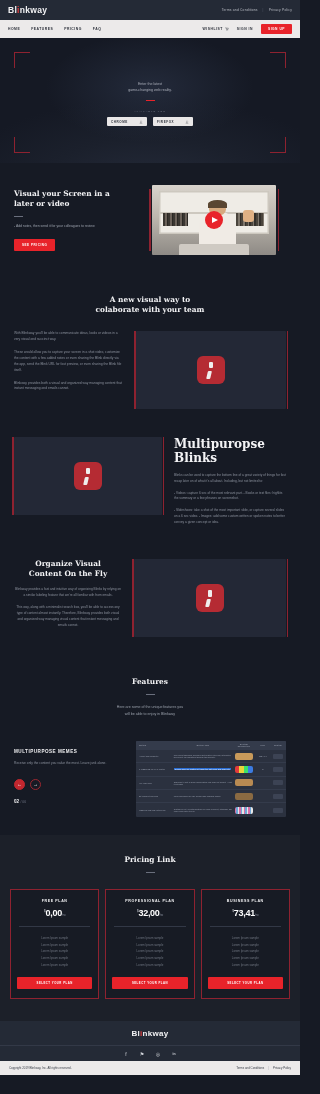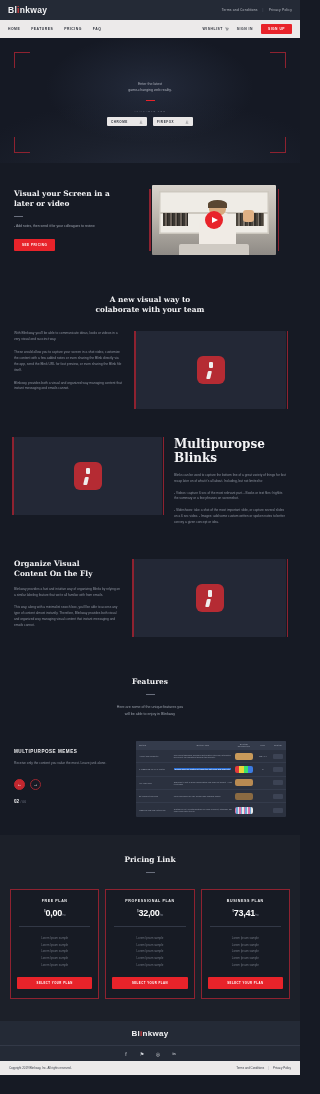--- a/index.html
+++ b/index.html
@@ -129,21 +129,21 @@
   .blink-logo .d2{position:absolute;left:36%;top:52%;width:16%;height:30%;background:#f0eeee;
     border-radius:1px;transform:skewX(-13deg);}
 
   
   .multi{position:relative;padding:10px 14px 18px;display:flex;gap:12px;}
   .multi .col-txt{width:112px;}
   .multi .col-txt p{font-size:3.2px;line-height:1.8;color:#8b919d;margin-bottom:6px;}
   .h3-serif{font-family:"DejaVu Serif", serif;font-weight:700;color:#f3f3f5;font-size:12px;margin-bottom:8px;}
 
   
-  .organize{position:relative;padding:10px 14px 22px;display:flex;gap:12px;}
+  .organize{position:relative;padding:10px 14px 22px;display:flex;gap:12px;text-align:center;}
   .organize .col-txt{width:108px;}
   .organize .col-txt p{font-size:3.2px;line-height:1.8;color:#8b919d;margin-bottom:7px;}
 
   
   .features{padding:18px 14px 14px;text-align:center;}
   .features .sub{margin-top:9px;font-size:3.6px;line-height:1.75;color:#9aa0ab;}
 
   
   .memes{padding:10px 14px 18px;display:flex;gap:12px;align-items:flex-start;}
   .memes-left{width:110px;padding-top:8px;}

